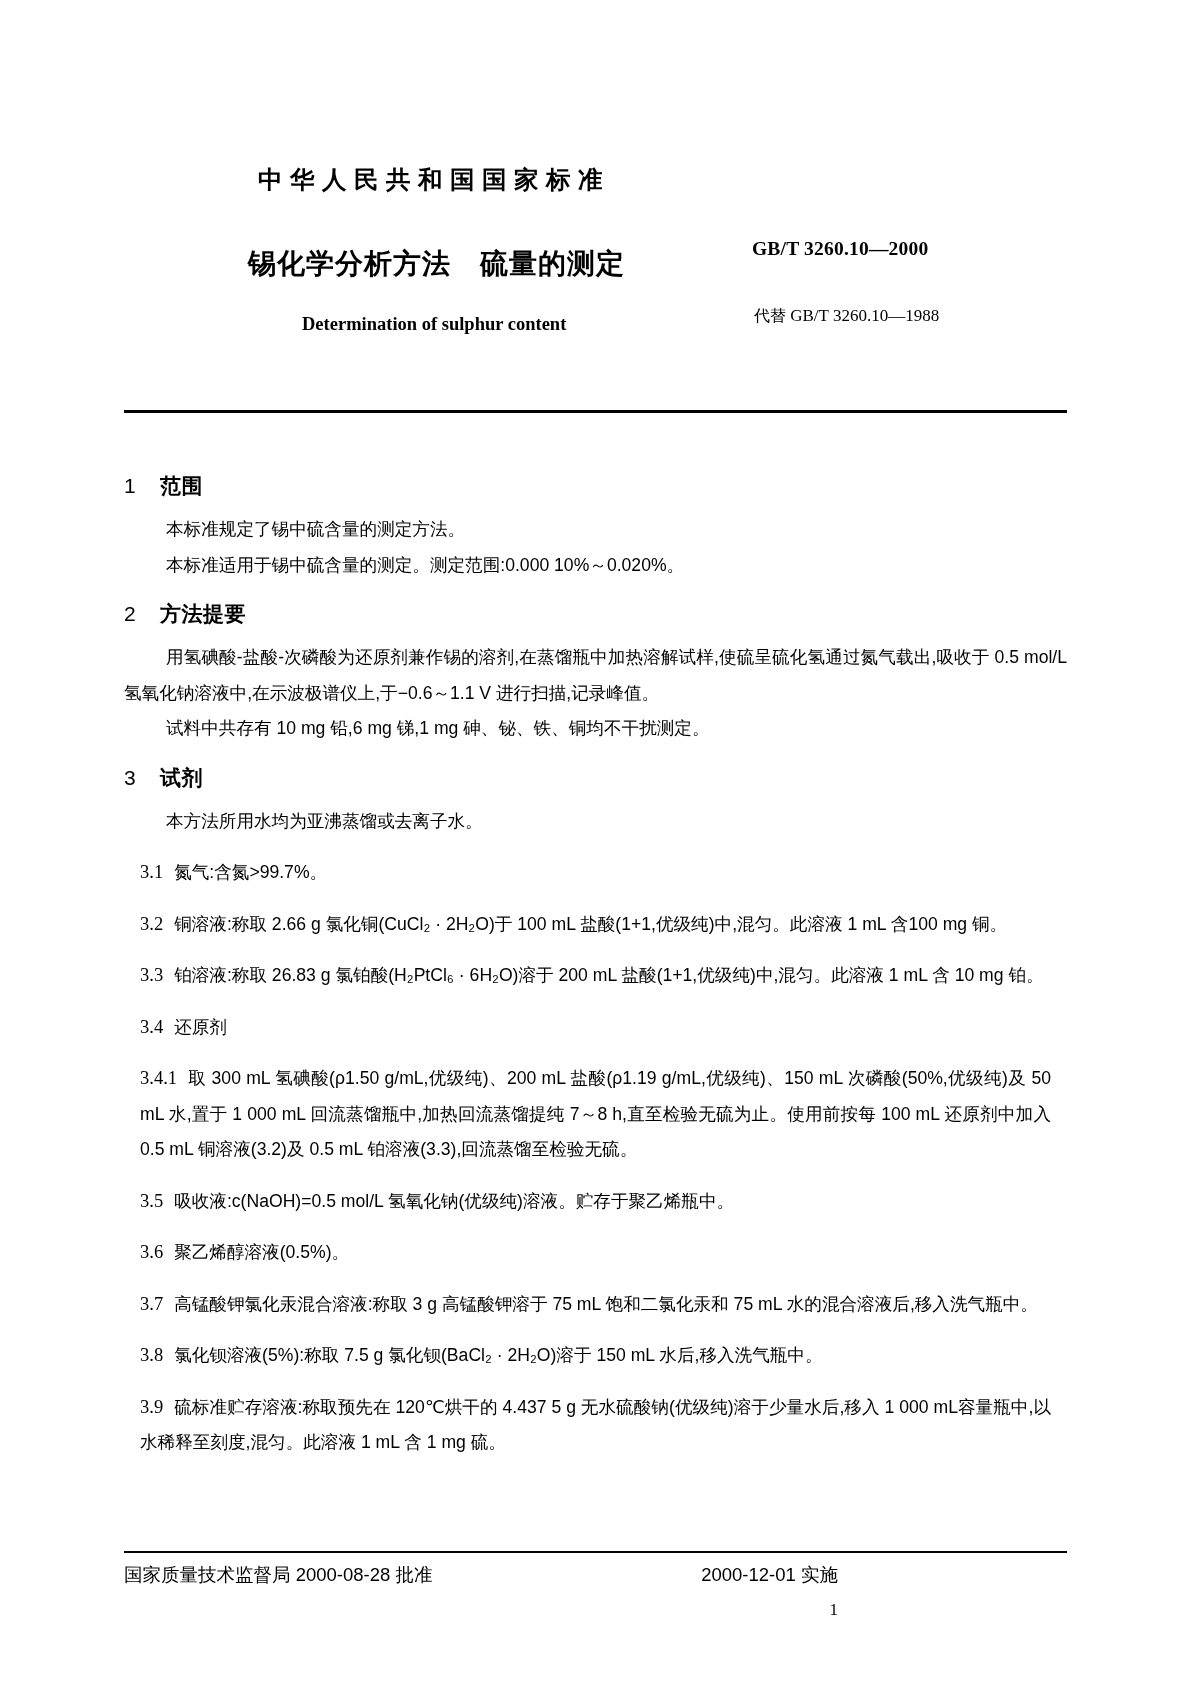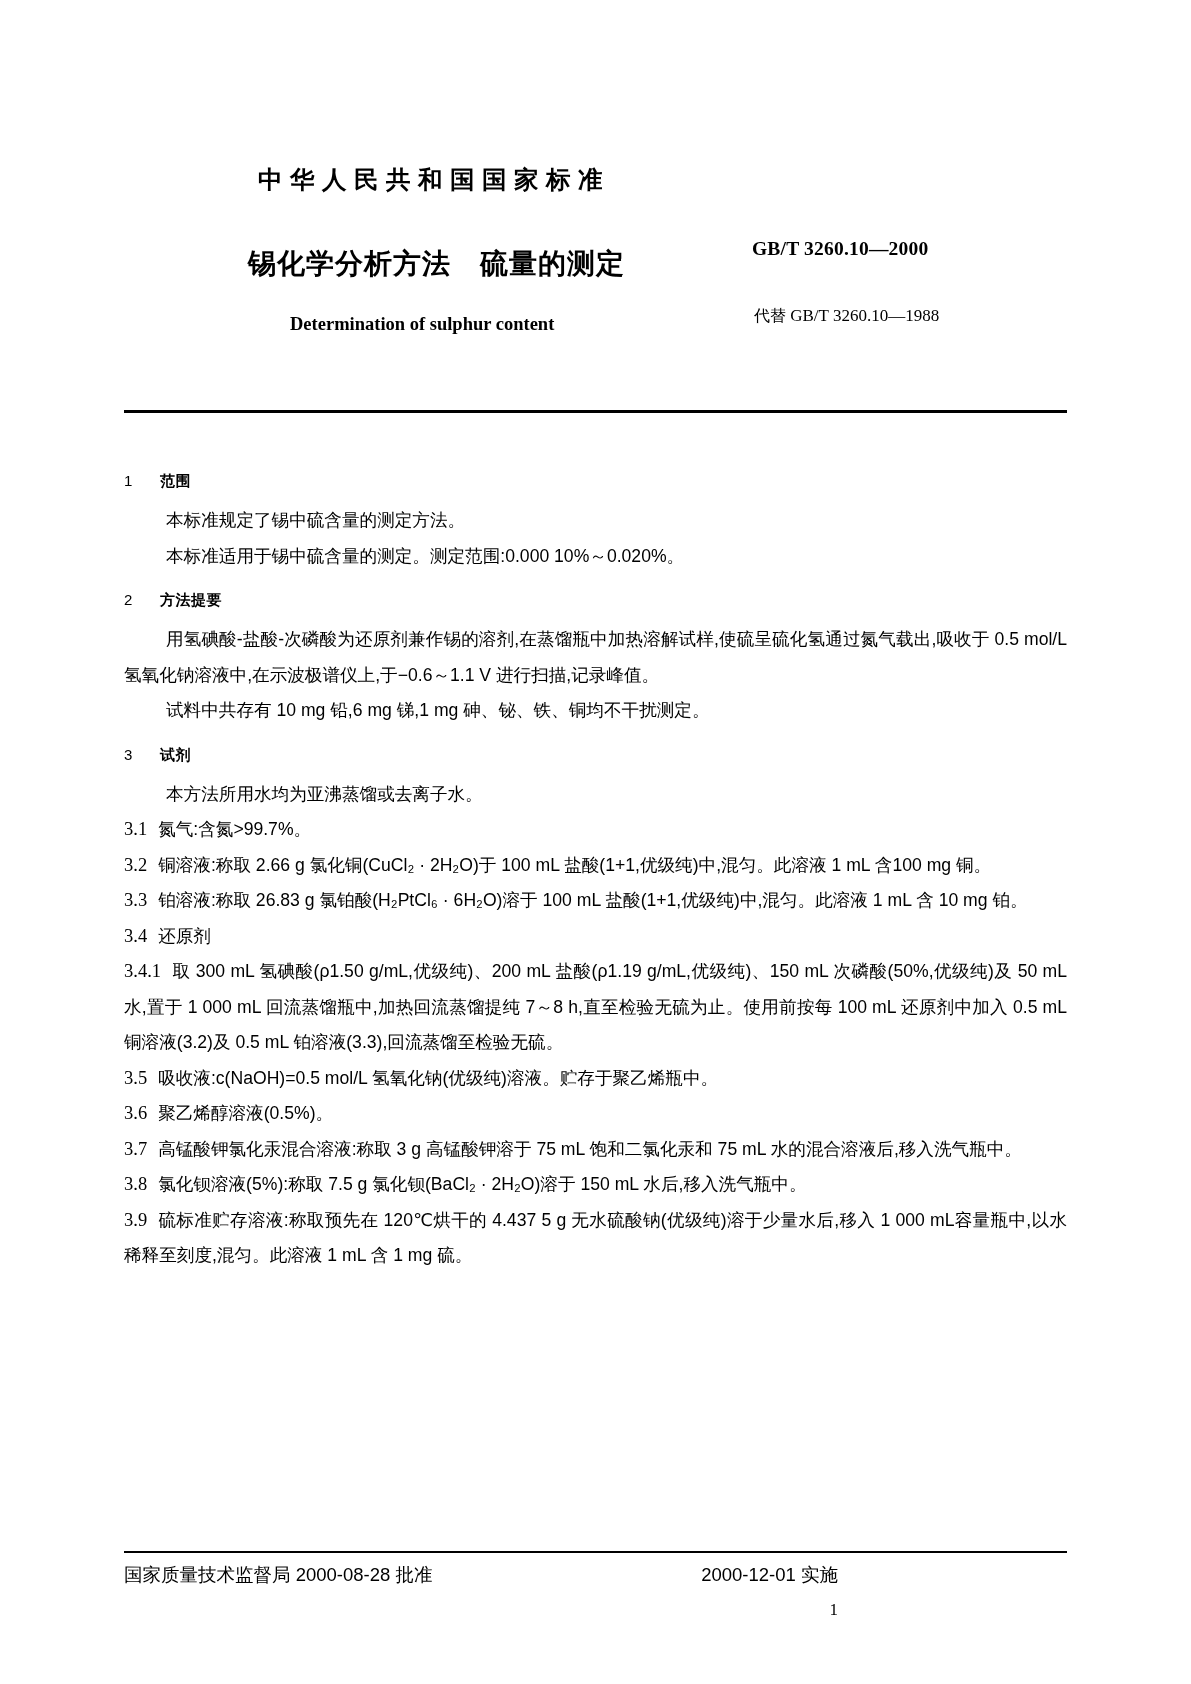--- a/index.html
+++ b/index.html
@@ -66,42 +66,42 @@
   .en-title {
     position: absolute;
     left: 282px;
     top: 309px;
     font-size: 18.5px;
     font-weight: bold;
     line-height: 30px;
     white-space: nowrap;
   }
   .en-title .l2 {
-    margin-left: 8px;
+    margin-left: 20px;
   }
 
   .rule {
     position: absolute;
     left: 124px;
     top: 410px;
     width: 943px;
     height: 3px;
     background: #000000;
   }
 
   
   .body {
     position: absolute;
     left: 124px;
     top: 455px;
     width: 943px;
   }
   .h2 {
     font-family: "Liberation Sans", "DejaVu Sans", sans-serif;
-    font-size: 15px;
+    font-size: 21px;
     font-weight: bold;
     margin: 17px 0 12px 0;
     letter-spacing: 0.5px;
   }
   .h2 .num {
     font-weight: normal;
     display: inline-block;
     width: 36px;
   }
   p.para {
@@ -112,21 +112,21 @@
     text-align: justify;
     text-justify: inter-ideograph;
   }
   p.indent {
     text-indent: 42px;
   }
   .clause {
     font-family: "Liberation Sans", "DejaVu Sans", sans-serif;
     font-size: 17.6px;
     line-height: 35.5px;
-    margin: 0;
+    margin: 16px;
     text-align: justify;
     text-justify: inter-ideograph;
   }
   .clause .cnum {
     font-family: "Liberation Serif", "DejaVu Serif", serif;
     font-size: 18.5px;
     margin-right: 11px;
   }
 
   
@@ -197,21 +197,21 @@
     <p class="para indent">用氢碘酸-盐酸-次磷酸为还原剂兼作锡的溶剂,在蒸馏瓶中加热溶解试样,使硫呈硫化氢通过氮气载出,吸收于 0.5 mol/L 氢氧化钠溶液中,在示波极谱仪上,于−0.6～1.1 V 进行扫描,记录峰值。</p>
     <p class="para indent">试料中共存有 10 mg 铅,6 mg 锑,1 mg 砷、铋、铁、铜均不干扰测定。</p>
 
     <div class="h2">
       <span class="num">3</span><span>试剂</span>
     </div>
     <p class="para indent">本方法所用水均为亚沸蒸馏或去离子水。</p>
 
     <p class="clause"><span class="cnum">3.1</span><span>氮气:含氮&gt;99.7%。</span></p>
     <p class="clause"><span class="cnum">3.2</span><span>铜溶液:称取 2.66 g 氯化铜(CuCl₂ · 2H₂O)于 100 mL 盐酸(1+1,优级纯)中,混匀。此溶液 1 mL 含100 mg 铜。</span></p>
-    <p class="clause"><span class="cnum">3.3</span><span>铂溶液:称取 26.83 g 氯铂酸(H₂PtCl₆ · 6H₂O)溶于 100 mL 盐酸(1+1,优级纯)中,混匀。此溶液 1 mL 含 10 mg 铂。</span></p>
+    <p class="clause"><span class="cnum">3.3</span><span>铂溶液:称取 26.83 g 氯铂酸(H₂PtCl₆ · 6H₂O)溶于 200 mL 盐酸(1+1,优级纯)中,混匀。此溶液 1 mL 含 10 mg 铂。</span></p>
     <p class="clause"><span class="cnum">3.4</span><span>还原剂</span></p>
     <p class="clause"><span class="cnum">3.4.1</span><span>取 300 mL 氢碘酸(ρ1.50 g/mL,优级纯)、200 mL 盐酸(ρ1.19 g/mL,优级纯)、150 mL 次磷酸(50%,优级纯)及 50 mL 水,置于 1 000 mL 回流蒸馏瓶中,加热回流蒸馏提纯 7～8 h,直至检验无硫为止。使用前按每 100 mL 还原剂中加入 0.5 mL 铜溶液(3.2)及 0.5 mL 铂溶液(3.3),回流蒸馏至检验无硫。</span></p>
     <p class="clause"><span class="cnum">3.5</span><span>吸收液:c(NaOH)=0.5 mol/L 氢氧化钠(优级纯)溶液。贮存于聚乙烯瓶中。</span></p>
     <p class="clause"><span class="cnum">3.6</span><span>聚乙烯醇溶液(0.5%)。</span></p>
     <p class="clause"><span class="cnum">3.7</span><span>高锰酸钾氯化汞混合溶液:称取 3 g 高锰酸钾溶于 75 mL 饱和二氯化汞和 75 mL 水的混合溶液后,移入洗气瓶中。</span></p>
     <p class="clause"><span class="cnum">3.8</span><span>氯化钡溶液(5%):称取 7.5 g 氯化钡(BaCl₂ · 2H₂O)溶于 150 mL 水后,移入洗气瓶中。</span></p>
     <p class="clause"><span class="cnum">3.9</span><span>硫标准贮存溶液:称取预先在 120℃烘干的 4.437 5 g 无水硫酸钠(优级纯)溶于少量水后,移入 1 000 mL容量瓶中,以水稀释至刻度,混匀。此溶液 1 mL 含 1 mg 硫。</span></p>
 
   </div>
 

